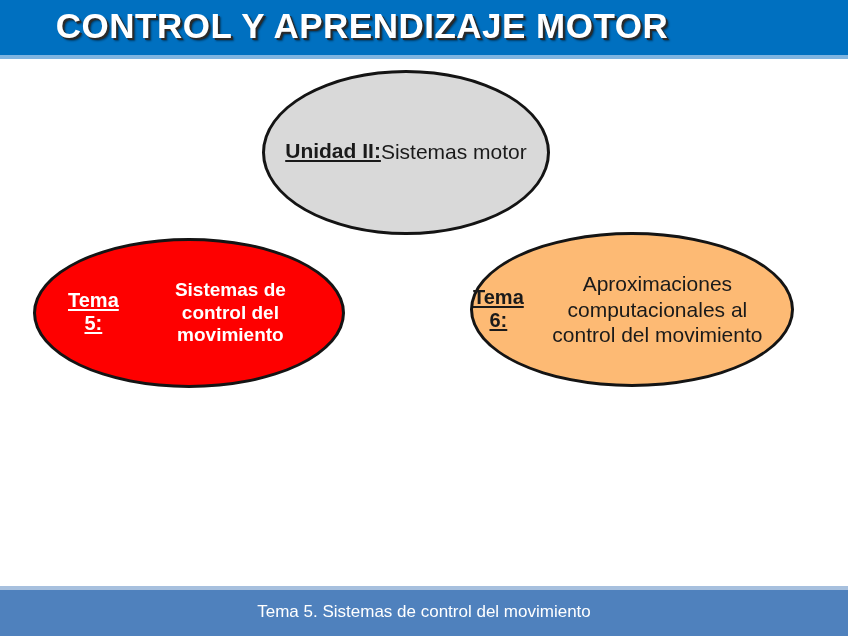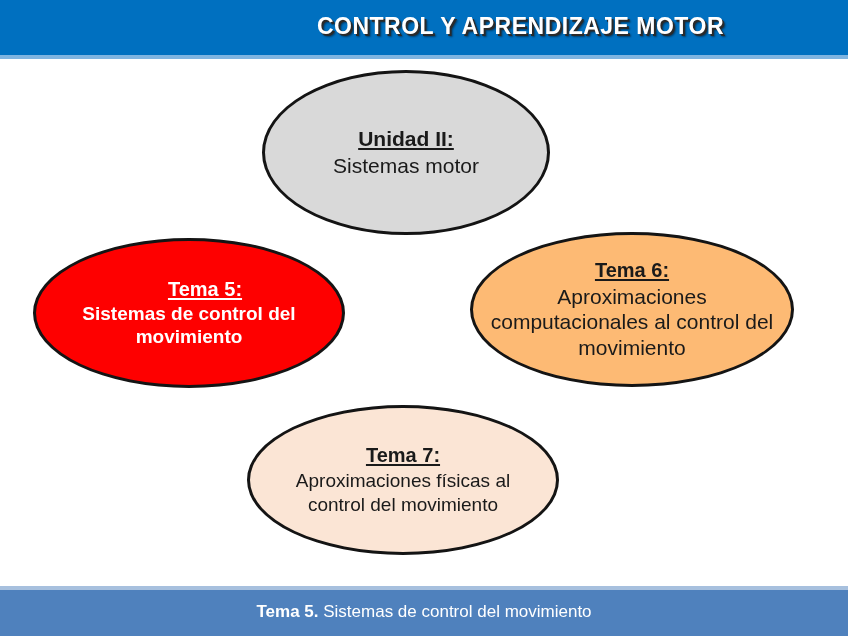--- a/index.html
+++ b/index.html
@@ -33,23 +33,23 @@
     height: 4px;
     background: #7FB4E0;
   }
   #slide-title {
     position: absolute;
     left: 0;
     top: 0;
     width: 724px;
     height: 55px;
     line-height: 52px;
-    text-align: right;
+    text-align: center;
     color: #ffffff;
-    font-size: 23px;
+    font-size: 35px;
     font-weight: bold;
     letter-spacing: 0.5px;
     white-space: nowrap;
     text-shadow: 2px 2px 0px #2a2a2a, 3px 3px 2px rgba(0,0,0,0.45);
   }
 
   
   #diagram {
     position: absolute;
     left: 0;
@@ -57,21 +57,21 @@
     width: 848px;
     height: 527px;
   }
 
   .ellipse {
     position: absolute;
     box-sizing: border-box;
     border: 3px solid #141414;
     border-radius: 50%;
     display: flex;
-    flex-direction: column;
+    flex-direction: row;
     align-items: center;
     justify-content: center;
     text-align: center;
   }
   .ellipse .node-title {
     font-weight: bold;
     text-decoration: underline;
     text-underline-offset: 2px;
     display: block;
   }
@@ -150,21 +150,21 @@
     top: 590px;
     width: 848px;
     height: 46px;
     line-height: 44px;
     text-align: center;
     color: #ffffff;
     font-size: 17px;
     white-space: nowrap;
   }
   #footer-text .footer-strong {
-    font-weight: bold;
+    font-weight: normal;
   }
   #footer-text .footer-rest {
     font-weight: normal;
   }
 </style>
 </head>
 <body>
 
 <div id="header-banner"></div>
 <div id="header-underline"></div>
@@ -180,22 +180,18 @@
   <div class="ellipse" id="node-tema5">
     <span class="node-title">Tema 5:</span>
     <span class="node-body">Sistemas de control del movimiento</span>
   </div>
 
   <div class="ellipse" id="node-tema6">
     <span class="node-title">Tema 6:</span>
     <span class="node-body">Aproximaciones computacionales al control del movimiento</span>
   </div>
 
-  <div class="ellipse" id="node-tema7">
-    <span class="node-title">Tema 7:</span>
-    <span class="node-body">Aproximaciones físicas al control del movimiento</span>
-  </div>
 
 </div>
 
 <div id="footer-topline"></div>
 <div id="footer-bar"></div>
 <div id="footer-text"><span class="footer-strong">Tema 5.</span><span class="footer-rest"> Sistemas de control del movimiento</span></div>
 
 </body></html>

